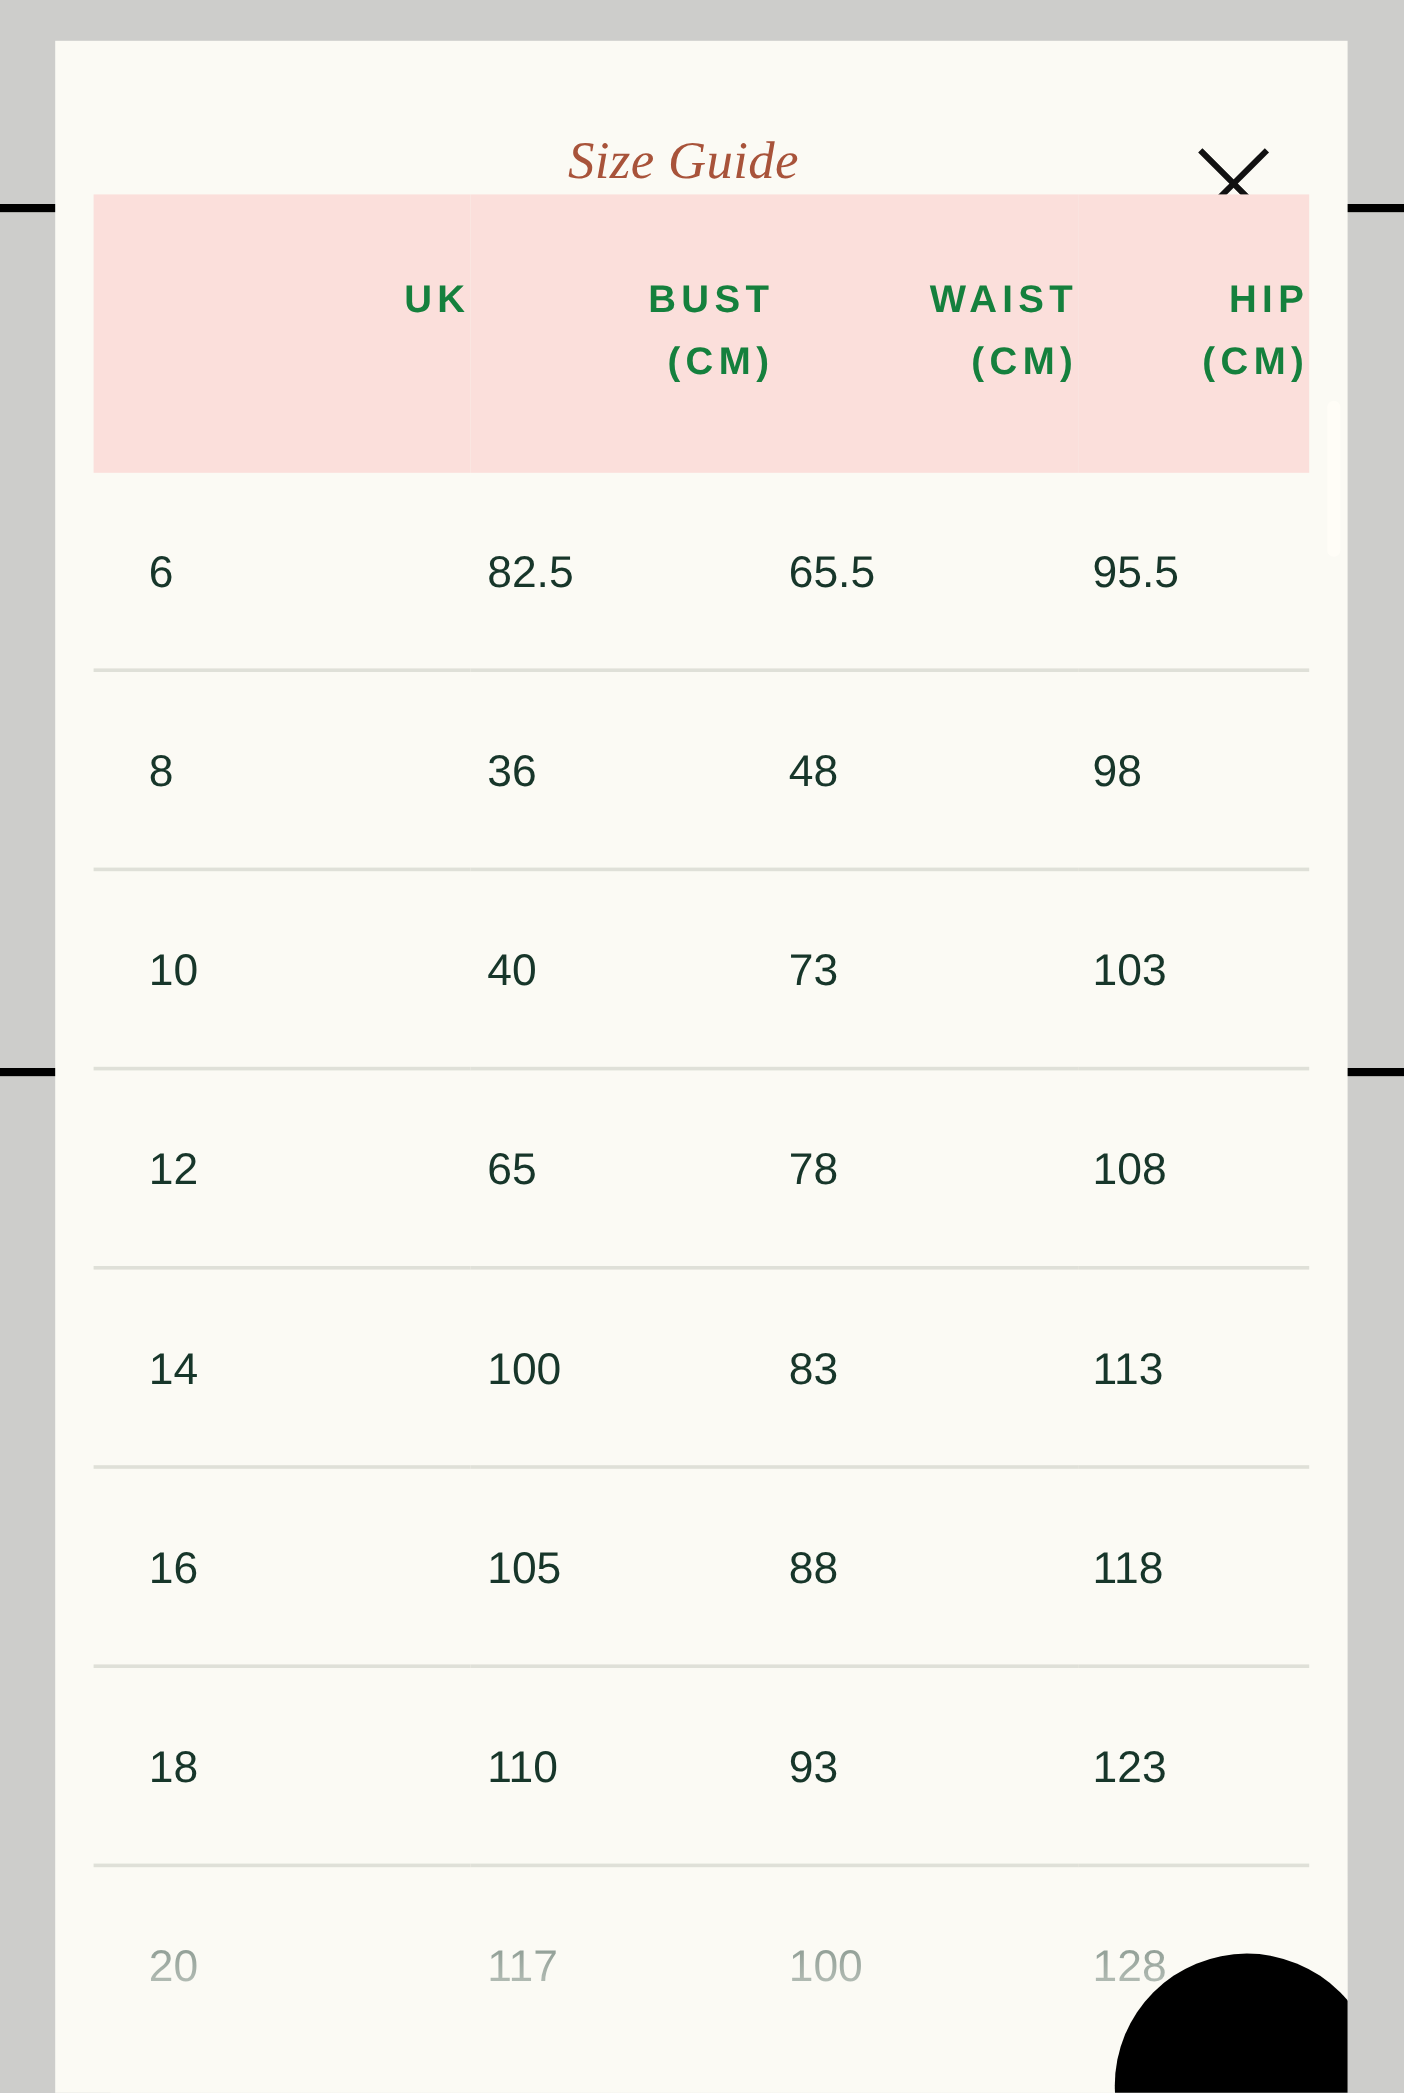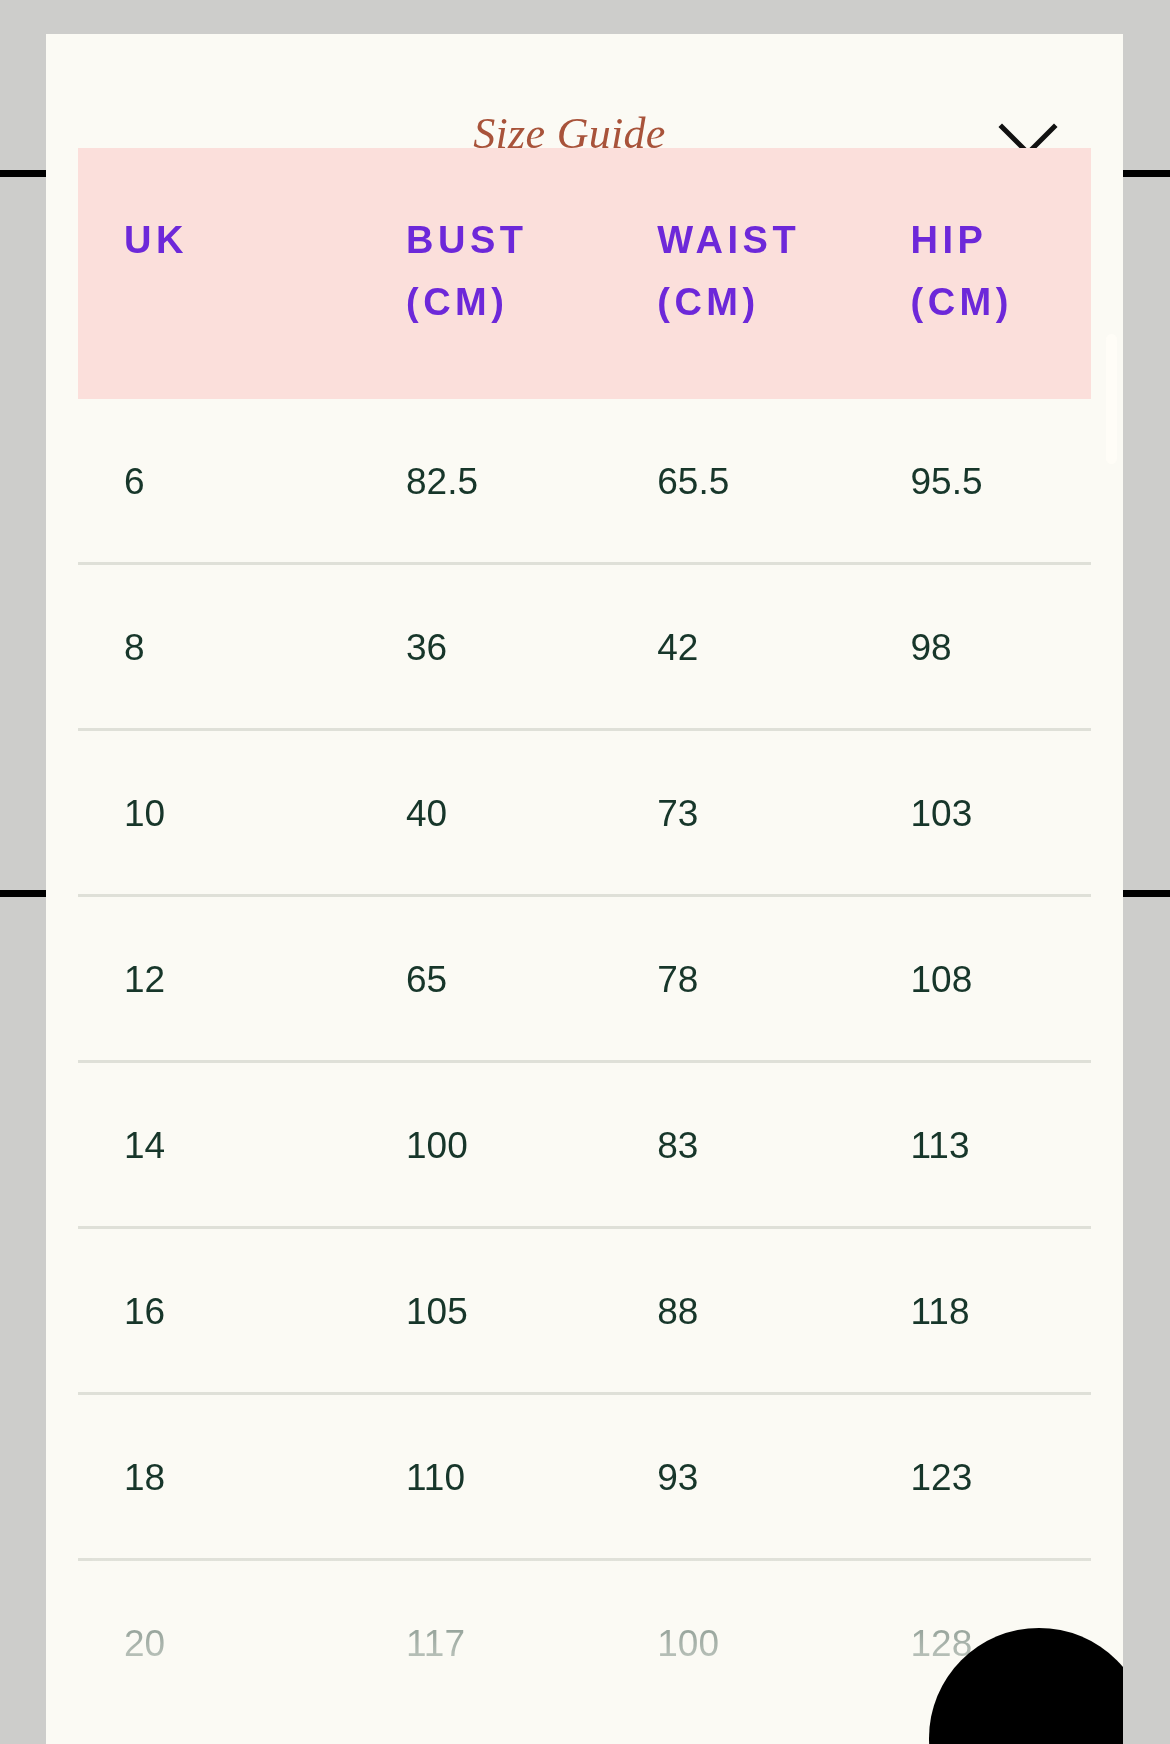--- a/index.html
+++ b/index.html
@@ -42,21 +42,21 @@
     top: 34px;
     width: 1077px;
     height: 1710px;
     background: #fbfaf4;
     overflow: hidden;
     box-sizing: border-box;
   }
 
   #modal-header {
     position: relative;
-    height: 114px;
+    height: 128px;
   }
 
   #modal-title {
     position: absolute;
     left: 0;
     right: 0;
     top: 78px;
     text-align: center;
     font-family: "Liberation Serif", serif;
     font-style: italic;
@@ -95,27 +95,27 @@
   }
   table.size-table col.c-uk    { width: 31%; }
   table.size-table col.c-bust  { width: 25%; }
   table.size-table col.c-waist { width: 25%; }
   table.size-table col.c-hip   { width: 19%; }
 
   thead tr {
     background: #fbdfdb;
   }
   thead th {
-    text-align: left;
+    text-align: right;
     vertical-align: top;
     font-family: "Liberation Sans", sans-serif;
-    font-size: 38px;
+    font-size: 32px;
     font-weight: 700;
     letter-spacing: 4.5px;
-    color: #6d28d9;
+    color: #15803d;
     padding: 62px 0 66px 0;
     line-height: 1.62;
     white-space: pre-line;
   }
   thead th.th-uk    { padding-left: 46px; }
   thead th.th-bust  { padding-left: 14px; }
   thead th.th-waist { padding-left: 12px; }
   thead th.th-hip   { padding-left: 12px; margin-top: 42px; }
 
   tbody td {
@@ -217,21 +217,21 @@
       <tbody id="size-table-body">
       <tr>
             <td class="td-uk">6</td>
             <td class="td-bust">82.5</td>
             <td class="td-waist">65.5</td>
             <td class="td-hip">95.5</td>
           </tr>
           <tr>
             <td class="td-uk">8</td>
             <td class="td-bust">36</td>
-            <td class="td-waist">42</td>
+            <td class="td-waist">48</td>
             <td class="td-hip">98</td>
           </tr>
           <tr>
             <td class="td-uk">10</td>
             <td class="td-bust">40</td>
             <td class="td-waist">73</td>
             <td class="td-hip">103</td>
           </tr>
           <tr>
             <td class="td-uk">12</td>

